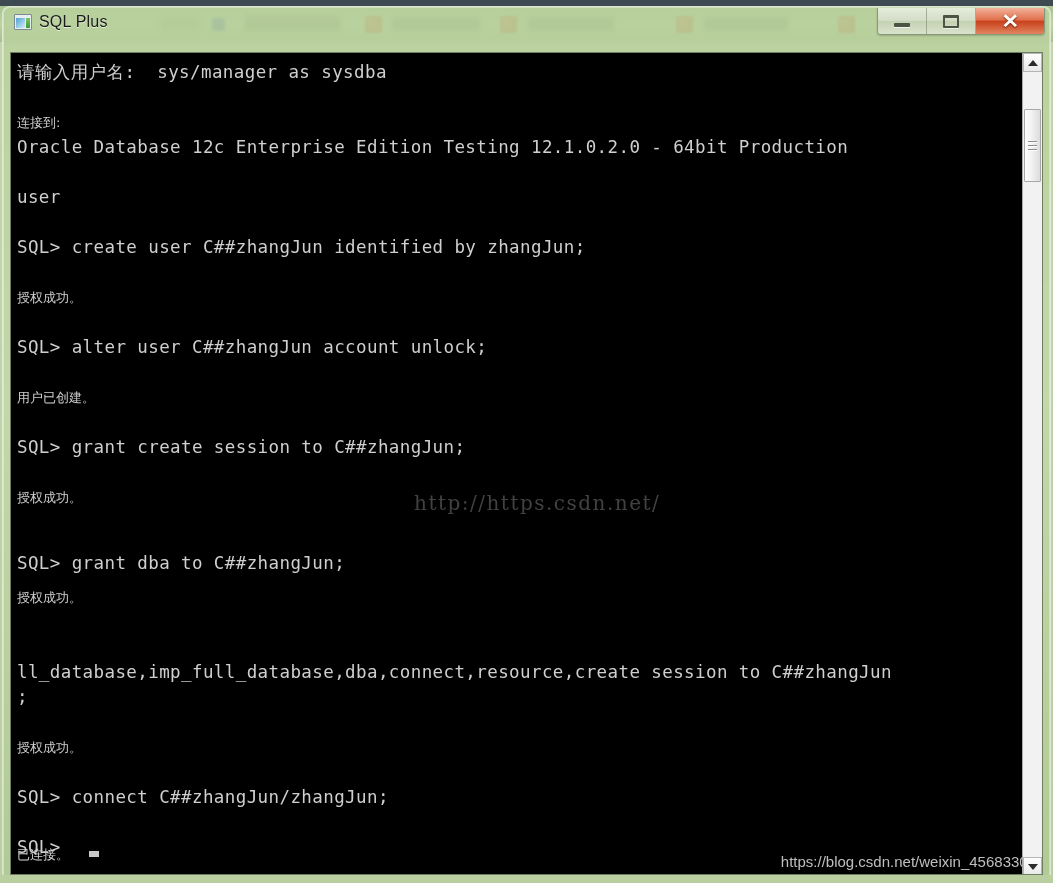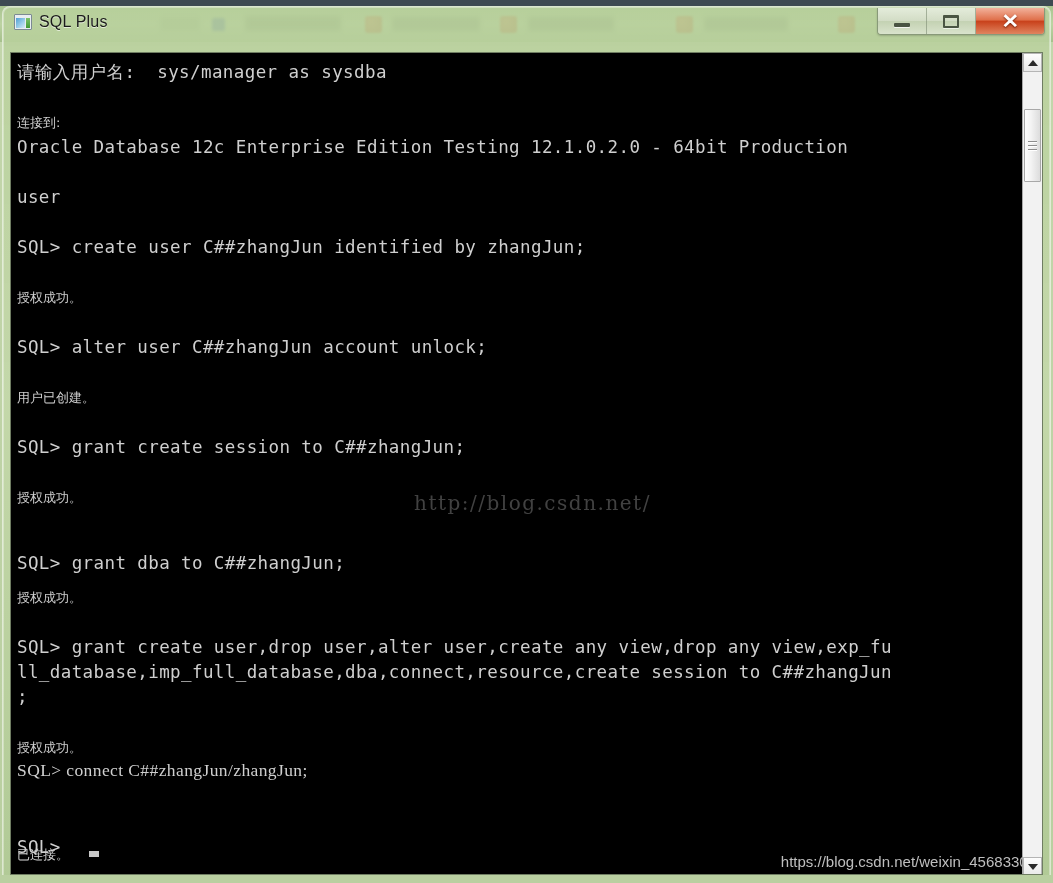--- a/index.html
+++ b/index.html
@@ -395,29 +395,28 @@
         <div class="line" style="top: 82px;">Oracle Database 12c Enterprise Edition Testing 12.1.0.2.0 - 64bit Production</div>
         <div class="line" style="top: 132px;">user</div>
         <div class="line" style="top: 182px;">SQL&gt; create user C##zhangJun identified by zhangJun;</div>
         <div class="line cjk" style="top: 232px;">授权成功。</div>
         <div class="line" style="top: 282px;">SQL&gt; alter user C##zhangJun account unlock;</div>
         <div class="line cjk" style="top: 332px;">用户已创建。</div>
         <div class="line" style="top: 382px;">SQL&gt; grant create session to C##zhangJun;</div>
         <div class="line cjk" style="top: 432px;">授权成功。</div>
         <div class="line" style="top: 482px; margin-top: 16px;">SQL&gt; grant dba to C##zhangJun;</div>
         <div class="line cjk" style="top: 532px;">授权成功。</div>
-        <div class="line" style="top: 582px;">SQL&gt; grant create user,drop user,alter user,create any view,drop any view,exp_fu</div>
         <div class="line" style="top: 607px;">ll_database,imp_full_database,dba,connect,resource,create session to C##zhangJun</div>
         <div class="line" style="top: 632px;">;</div>
         <div class="line cjk" style="top: 682px;">授权成功。</div>
-        <div class="line" style="top: 705px; font-family: Liberation Serif, serif;">SQL&gt; connect C##zhangJun/zhangJun;</div>
+        <div class="line" style="top: 732px;">SQL&gt; connect C##zhangJun/zhangJun;</div>
         <div class="line cjk" style="top: 757px; margin-top: 32px;">已连接。</div>
         <div class="line" style="top: 782px;">SQL&gt;</div>
         <div id="cursor" style="top: 798px; bottom: auto;"></div>
-      <div id="watermark-mid">http://blog.csdn.net/</div>
+      <div id="watermark-mid">http://https.csdn.net/</div>
     </div>
 
     <div id="watermark-bottom">https://blog.csdn.net/weixin_45683301</div>
 
     <div id="vscroll">
       <div id="sb-track"></div>
       <div id="sb-up">
           <span class="arrow"></span>
         </div>
       <div id="sb-thumb">

